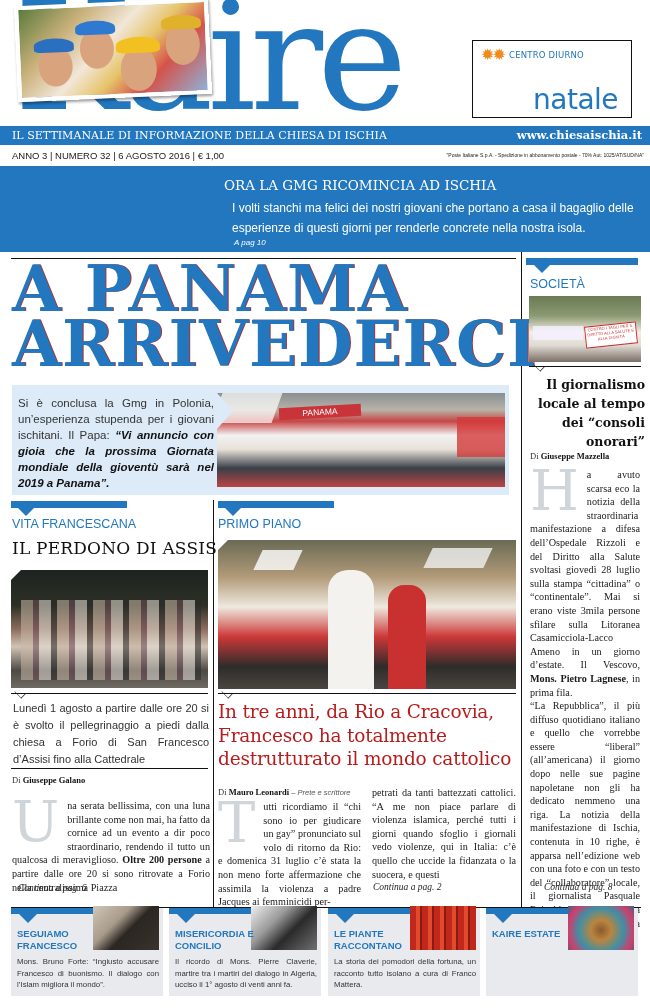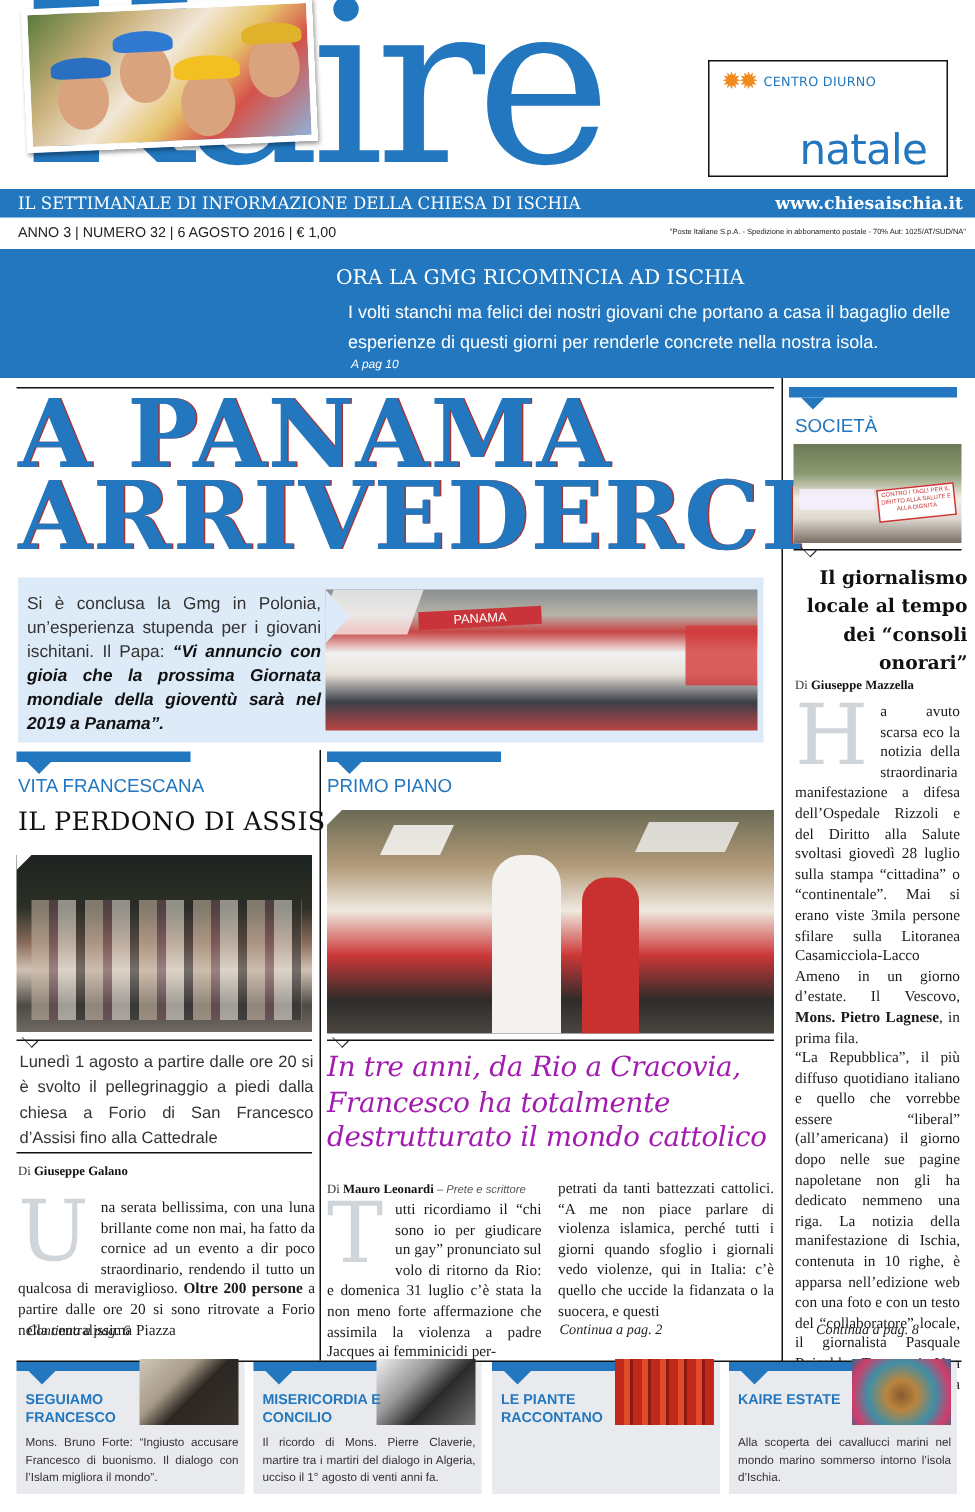--- a/index.html
+++ b/index.html
@@ -63,21 +63,21 @@
   .dropcap { float: left; font-family: "DejaVu Serif", serif; font-size: 56px; line-height: 42px; color: #d0d5da; margin: 2px 8px 0 0; height: 42px; font-weight: normal; }
   .continua { position: absolute; font-size: 9.5px; font-style: italic; font-family: "Liberation Serif", serif; color: #222; }
 
   
   #vf-title { left: 12px; top: 538px; font-family: "DejaVu Serif", serif; font-size: 17px; color: #111; white-space: nowrap; letter-spacing: 0.2px; }
   #vf-photo { left: 11px; top: 570px; width: 197px; height: 118px; background: linear-gradient(180deg,#1d2320 0%,#2c3026 30%,#8b6c5a 50%,#d1c2b4 65%,#4d4a45 85%,#6f6a62 100%); overflow: hidden; }
   #vf-summary { left: 13px; top: 700px; width: 196px; font-size: 11px; line-height: 17px; font-family: "Liberation Sans", sans-serif; color: #333; text-align: justify; }
 
   
   #pp-photo { left: 218px; top: 540px; width: 298px; height: 149px; background: linear-gradient(180deg,#6a6a55 0%,#b29b79 25%,#efe9df 45%,#cc3838 65%,#2e2c2a 85%,#4a4540 100%); overflow: hidden; }
-  #pp-headline { left: 218px; top: 700px; width: 300px; font-family: "DejaVu Serif", serif; font-size: 18.5px; line-height: 23.5px; color: #a21caf; letter-spacing: -0.2px; font-style: italic; }
+  #pp-headline { left: 218px; top: 700px; width: 300px; font-family: "DejaVu Serif", serif; font-size: 18.5px; line-height: 23.5px; color: #b91c1c; letter-spacing: -0.2px; }
 
   
   .btm-box { position: absolute; top: 908px; width: 152px; height: 88px; background: #e8eaed; }
   .btm-bar { position: absolute; left: 0; top: 0; width: 140px; height: 6px; background: #2277bf; }
   .btm-tri { position: absolute; left: 8px; top: 6px; width: 0; height: 0; border-left: 9px solid transparent; border-right: 9px solid transparent; border-top: 9px solid #2277bf; }
   .btm-label { position: absolute; left: 6px; top: 20px; color: #2277bf; font-weight: bold; font-family: "Liberation Sans", sans-serif; font-size: 9.5px; line-height: 12px; width: 80px; }
   .btm-photo { position: absolute; left: 82px; top: -2px; width: 66px; height: 44px; }
   .btm-text { position: absolute; left: 6px; top: 48px; width: 142px; font-family: "Liberation Sans", sans-serif; font-size: 7.8px; line-height: 11.5px; color: #333; text-align: justify; }
 </style>
 </head>
@@ -201,20 +201,20 @@
     <div class="btm-tri"></div>
   <div class="btm-photo" style="background:linear-gradient(135deg,#eeeeee 0%,#9a9a9a 35%,#2a2a2a 60%,#707070 100%);"></div>
   <div class="btm-label">MISERICORDIA E CONCILIO</div>
   <div class="btm-text">Il ricordo di Mons. Pierre Claverie, martire tra i martiri del dialogo in Algeria, ucciso il 1° agosto di venti anni fa.</div>
 </div>
 <div class="btm-box" style="left:328px;">
   <div class="btm-bar"></div>
     <div class="btm-tri"></div>
   <div class="btm-photo" style="background:repeating-linear-gradient(90deg,#c0281c 0 6px,#e34a2c 6px 10px,#8a1a12 10px 12px);"></div>
   <div class="btm-label">LE PIANTE RACCONTANO</div>
+  <div class="btm-text">La storia dei pomodori della fortuna, un racconto tutto isolano a cura di Franco Mattera.</div>
 </div>
 <div class="btm-box" style="left:486px;">
   <div class="btm-bar"></div>
     <div class="btm-tri"></div>
   <div class="btm-photo" style="background:radial-gradient(circle at 50% 55%,#8a5a2e 0%,#b9853f 25%,#3f8fa6 55%,#d23c6a 80%,#2d6b8a 100%);"></div>
   <div class="btm-label">KAIRE ESTATE</div>
-  <div class="btm-text">Alla scoperta dei cavallucci marini nel mondo marino sommerso intorno l’isola d’Ischia.</div>
 </div>
 
 </body></html>

